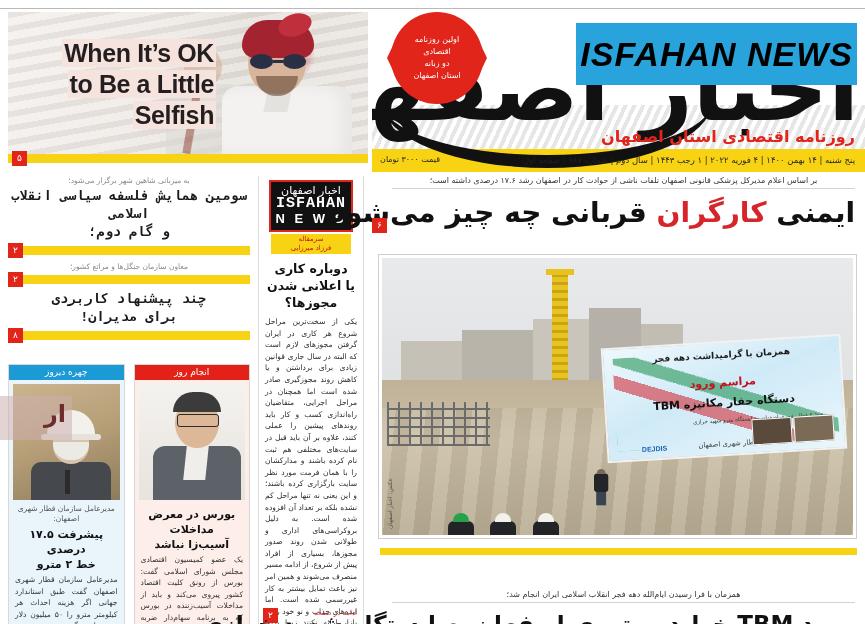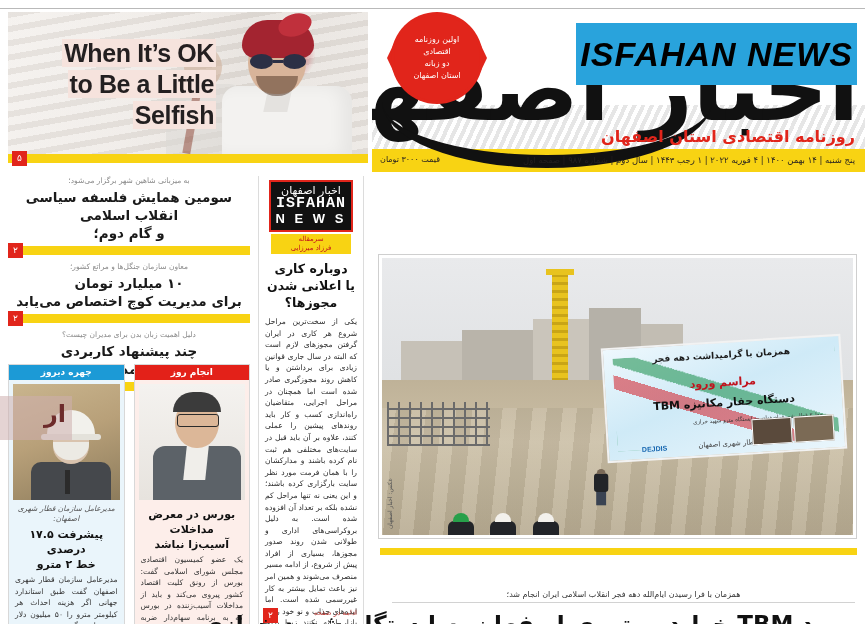--- a/index.html
+++ b/index.html
@@ -68,47 +68,47 @@
   .seal .txt{position:absolute;inset:0;display:flex;flex-direction:column;align-items:center;justify-content:center;
     color:#fff;font-size:8px;line-height:12px;text-align:center;direction:rtl;z-index:3;}
   .mast-sub{position:absolute;right:10px;top:118px;font-size:16px;font-weight:bold;color:#e1251b;direction:rtl;}
   .mast-date{position:absolute;right:10px;top:146px;font-size:8.5px;color:#231f20;direction:rtl;}
   .mast-price{position:absolute;left:8px;top:146px;font-size:8px;color:#231f20;direction:rtl;}
 
   
   .sidebar{position:absolute;left:8px;top:176px;width:242px;}
   .side-item{margin-bottom:7px;text-align:center;direction:rtl;}
   .side-kicker{font-size:7.5px;color:#8a8a8a;margin-bottom:3px;}
-  .side-title{font-size:13.5px;font-weight:bold;color:#1a1a1a;line-height:18px;}
+  .side-title{font-size:13.5px;font-weight:bold;color:#1a1a1a;line-height:18px;font-family:Liberation Mono, monospace;}
   .side-bar{position:relative;margin-top:4px;height:9px;background:#f8d313;}
   .side-bar .badge{left:0;top:-3px;}
 
   
   .cards{position:absolute;left:8px;top:364px;width:242px;display:flex;gap:9px;direction:ltr;}
   .card{width:116px;border:1px solid #d8d8d8;}
   .card.blue{background:#eaf5fb;}
   .card.red{background:#fdeeea;}
-  .card-head{height:15px;line-height:15px;text-align:center;color:#fff;font-size:9px;font-weight:bold;direction:rtl;}
+  .card-head{height:15px;line-height:15px;text-align:center;color:#fff;font-size:9px;font-weight:normal;direction:rtl;}
   .card.blue .card-head{background:#1c9ad6;}
   .card.red .card-head{background:#e32119;}
   .card-photo{height:116px;margin:4px;position:relative;overflow:hidden;background:#cdc5b6;}
   .ph1{position:absolute;inset:0;background:linear-gradient(160deg,#c9b58e 0%,#b8a079 45%,#8d7c5c 100%);}
   .ph1 .helmet{position:absolute;left:34px;top:26px;width:48px;height:26px;border-radius:24px 24px 0 0;background:#f2f1ec;}
   .ph1 .brim{position:absolute;left:28px;top:50px;width:60px;height:6px;border-radius:4px;background:#e4e2db;}
   .ph1 .face{position:absolute;left:40px;top:48px;width:36px;height:32px;border-radius:0 0 18px 18px;background:#d9c3ae;}
   .ph1 .mask{position:absolute;left:40px;top:58px;width:36px;height:18px;background:#eceae4;border-radius:0 0 16px 16px;}
   .ph1 .coat{position:absolute;left:18px;top:78px;width:80px;height:40px;background:#45484c;border-radius:10px 10px 0 0;}
   .ph1 .mic{position:absolute;left:52px;top:86px;width:5px;height:24px;background:#2b2b2b;}
   .ph2{position:absolute;inset:0;background:linear-gradient(180deg,#f4f2ef 0%,#e7e3de 100%);}
   .ph2 .face{position:absolute;left:36px;top:14px;width:44px;height:50px;border-radius:22px/26px;background:#dcb798;}
   .ph2 .hair{position:absolute;left:34px;top:8px;width:48px;height:20px;border-radius:24px 24px 0 0;background:#3b3b3b;}
   .ph2 .glass{position:absolute;left:38px;top:30px;width:40px;height:11px;border:1.5px solid #2b2b2b;border-radius:3px;}
   .ph2 .suit{position:absolute;left:14px;top:62px;width:88px;height:56px;background:#5c6268;border-radius:12px 12px 0 0;}
   .ph2 .shirt{position:absolute;left:46px;top:62px;width:22px;height:34px;background:#f0eeea;transform:skewX(-6deg);}
-  .card-kicker{font-size:7.5px;color:#555;text-align:center;direction:rtl;line-height:10px;padding:0 5px;font-style:italic;}
+  .card-kicker{font-size:7.5px;color:#555;text-align:center;direction:rtl;line-height:10px;padding:0 5px;}
   .card-title{font-size:11px;font-weight:bold;color:#111;text-align:center;direction:rtl;line-height:15px;padding:3px 4px 2px;}
   .card-body{font-size:7.6px;color:#333;text-align:justify;direction:rtl;line-height:11.5px;padding:0 6px 4px;}
 
   
   .editorial{position:absolute;left:258px;top:176px;width:104px;height:448px;
     border-left:1px solid #dcdcdc;border-right:1px solid #dcdcdc;background:#fff;}
   .ed-logo{width:80px;margin:4px auto 0;background:#111;border:2px solid #e1251b;text-align:center;padding:3px 0 4px;}
   .ed-logo .scr{font-family:"DejaVu Sans",sans-serif;font-size:11px;color:#fff;direction:rtl;line-height:11px;}
   .ed-logo .l1{font-family:Liberation Mono, monospace;font-weight:bold;font-size:15px;color:#fff;letter-spacing:1px;line-height:16px;}
   .ed-logo .l2{font-family:"Liberation Sans",sans-serif;font-weight:bold;font-size:13px;color:#fff;letter-spacing:3px;line-height:14px;}
@@ -250,31 +250,26 @@
         <span>سومین همایش فلسفه سیاسی انقلاب اسلامی</span><br>
         <span>و گام دوم؛</span>
       </div>
       <div class="side-bar">
         <div class="badge">۲</div>
       </div>
     </div>
 
     <div class="side-item">
       <div class="side-kicker">معاون سازمان جنگل‌ها و مراتع کشور؛</div>
-      <div class="side-title">
-        <span>۱۰ میلیارد تومان</span><br>
-        <span>برای مدیریت کوچ اختصاص می‌یابد</span>
-      </div>
       <div class="side-bar">
         <div class="badge">۲</div>
       </div>
     </div>
 
     <div class="side-item">
-      <div class="side-kicker">دلیل اهمیت زبان بدن برای مدیران چیست؟</div>
       <div class="side-title">
         <span>چند پیشنهاد کاربردی</span><br>
         <span>برای مدیران!</span>
       </div>
       <div class="side-bar">
         <div class="badge">۸</div>
       </div>
     </div>
   </div>
 
@@ -342,20 +337,25 @@
     </div>
     <div class="ed-body">یکی از سخت‌ترین مراحل شروع هر کاری در ایران گرفتن مجوزهای لازم است که البته در سال جاری قوانین زیادی برای برداشتن و یا کاهش روند مجوزگیری صادر شده است اما همچنان در مراحل اجرایی، متقاضیان راه‌اندازی کسب و کار باید روندهای پیشین را عملی کنند، علاوه بر آن باید قبل در سایت‌های مختلفی هم ثبت نام کرده باشند و مدارکشان را با همان فرمت مورد نظر سایت بارگزاری کرده باشند؛ و این یعنی نه تنها مراحل کم نشده بلکه بر تعداد آن افزوده شده است. به دلیل بروکراسی‌های اداری و طولانی شدن روند صدور مجوزها، بسیاری از افراد پیش از شروع، از ادامه مسیر منصرف می‌شوند و همین امر نیز باعث تمایل بیشتر به کار غیررسمی شده است. اما ایده‌های جذاب و نو خود را به بازار ارائه نکنند زیرا برای ارائه این ایده‌ها باید از هفت خوان رستم گذر کنند.</div>
     <div class="ed-foot">
       <div class="cont">ادامه در صفحه</div>
       <div class="badge">۲</div>
     </div>
   </div>
 
   <div class="main">
 
+    <div class="lead">
+      <div class="lead-kicker">بر اساس اعلام مدیرکل پزشکی قانونی اصفهان تلفات ناشی از حوادث کار در اصفهان رشد ۱۷.۶ درصدی داشته است؛</div>
+      <div class="lead-title"><span>ایمنی </span><em>کارگران</em><span> قربانی چه چیز می‌شود</span></div>
+      <div class="badge">۶</div>
+    </div>
 
     <div class="photo-wrap">
       <div class="photo">
         <div class="sky"></div>
         <div class="bldg b1"></div>
         <div class="bldg b2"></div>
         <div class="bldg b3"></div>
         <div class="bldg b4"></div>
         <div class="bldg b5"></div>
         <div class="crane"></div>

